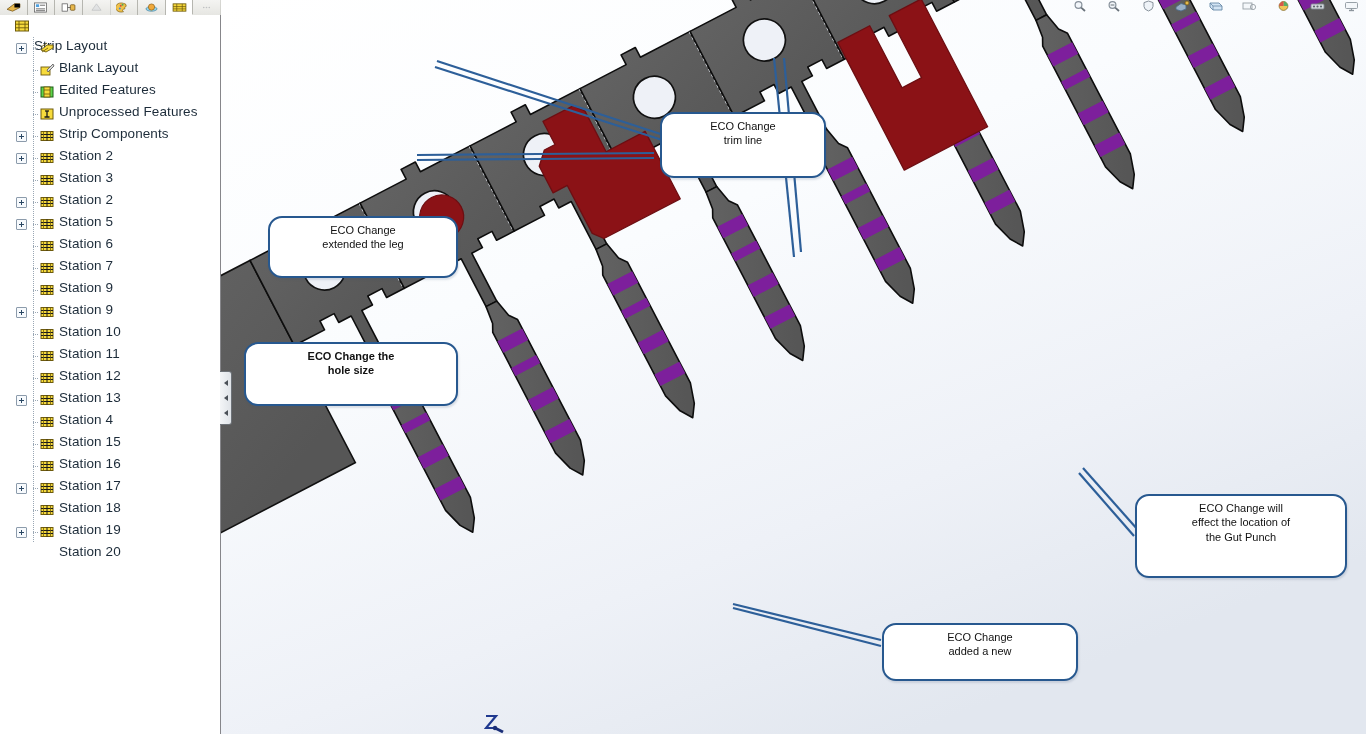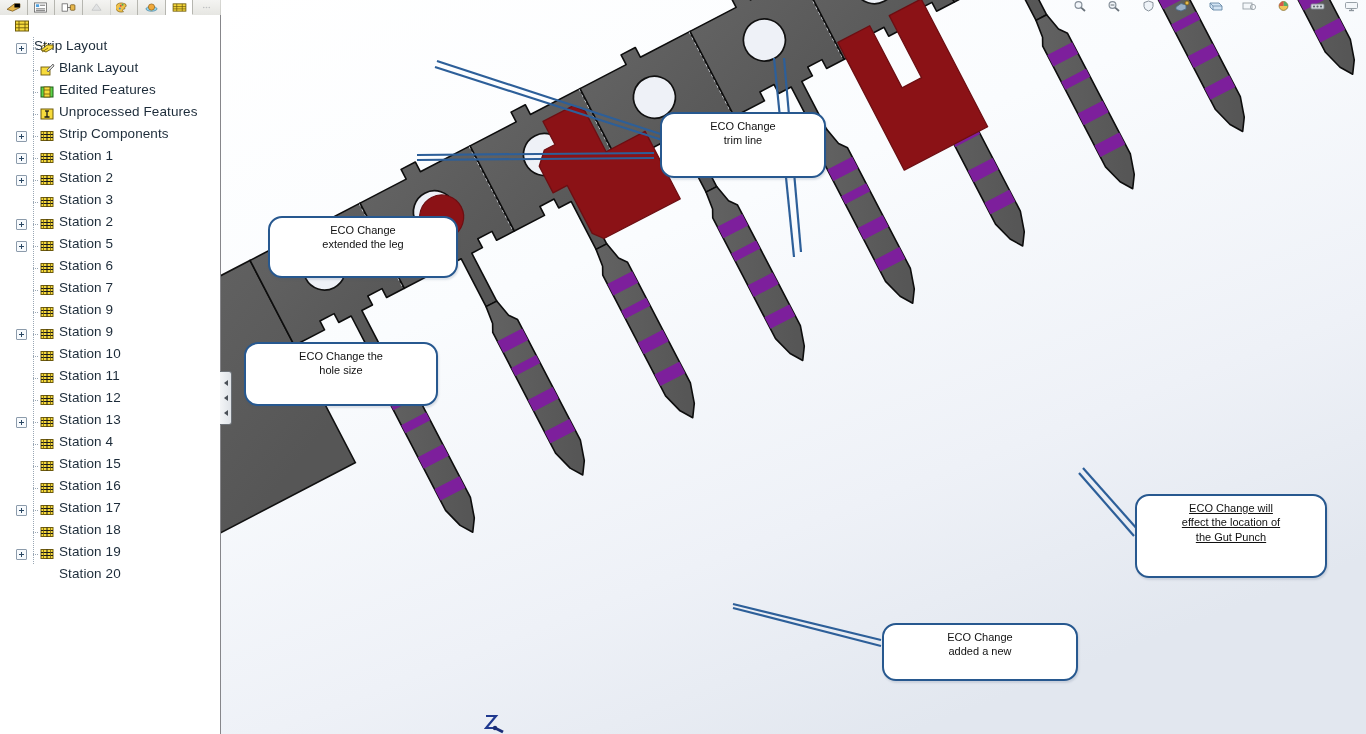--- a/index.html
+++ b/index.html
@@ -221,24 +221,24 @@
         <path d="M660,646 L512,608"></path>
       </g>
     </svg>
 
     <div class="callout" style="left:439px;top:112px;width:166px;height:66px;">ECO Change
 trim line</div>
 
     <div class="callout" style="left:47px;top:216px;width:190px;height:62px;">ECO Change
 extended the leg</div>
 
-    <div class="callout" style="left:23px;top:342px;width:194px;height:64px;">ECO Change the
+    <div class="callout" style="left:23px;top:342px;width:214px;height:64px;font-weight:bold;">ECO Change the
 hole size</div>
 
-    <div class="callout" style="left:914px;top:494px;width:192px;height:84px;text-decoration:underline;">ECO Change will
+    <div class="callout" style="left:914px;top:494px;width:212px;height:84px;">ECO Change will
 effect the location of
 the Gut Punch</div>
 
     <div class="callout" style="left:661px;top:623px;width:196px;height:58px;">ECO Change
 added a new</div>
 
     <svg class="triad" width="30" height="22" viewBox="0 0 30 22">
       <path d="M2,4 L12,4 L2,16 L13,16" stroke="#20398f" stroke-width="2.2" fill="none"></path>
       <path d="M11,16 L19,20" stroke="#1b2f78" stroke-width="3" fill="none"></path>
       <circle cx="11" cy="16" r="2.2" fill="#1b2f78"></circle>
@@ -401,31 +401,20 @@
     <div id="station-rows">
         <div class="tree-row depth1">
           <span class="exp"></span>
           <span class="dots v t"></span>
           <svg class="ticon" viewBox="0 0 16 16">
             <rect x="2" y="3.5" width="12" height="9" fill="#f7db3c" stroke="#6d5a0c" stroke-width="1"></rect>
             <path d="M2,6.5 L14,6.5 M2,9.5 L14,9.5" stroke="#1a1a1a" stroke-width="1"></path>
             <path d="M8,3.5 L8,12.5" stroke="#1a1a1a" stroke-width="1"></path>
             <path d="M4.5,3.5 L4.5,12.5 M11.5,3.5 L11.5,12.5" stroke="#6d5a0c" stroke-width=".8"></path>
           </svg>
-          <span class="lbl">Station 1</span>
-        </div>
-        <div class="tree-row depth1">
-          <span class="exp"></span>
-          <span class="dots v t"></span>
-          <svg class="ticon" viewBox="0 0 16 16">
-            <rect x="2" y="3.5" width="12" height="9" fill="#f7db3c" stroke="#6d5a0c" stroke-width="1"></rect>
-            <path d="M2,6.5 L14,6.5 M2,9.5 L14,9.5" stroke="#1a1a1a" stroke-width="1"></path>
-            <path d="M8,3.5 L8,12.5" stroke="#1a1a1a" stroke-width="1"></path>
-            <path d="M4.5,3.5 L4.5,12.5 M11.5,3.5 L11.5,12.5" stroke="#6d5a0c" stroke-width=".8"></path>
-          </svg>
           <span class="lbl">Station 2</span>
         </div>
         <div class="tree-row depth1">
           <span class="exp"></span>
           <span class="dots v t"></span>
           <svg class="ticon" viewBox="0 0 16 16">
             <rect x="2" y="3.5" width="12" height="9" fill="#f7db3c" stroke="#6d5a0c" stroke-width="1"></rect>
             <path d="M2,6.5 L14,6.5 M2,9.5 L14,9.5" stroke="#1a1a1a" stroke-width="1"></path>
             <path d="M8,3.5 L8,12.5" stroke="#1a1a1a" stroke-width="1"></path>
             <path d="M4.5,3.5 L4.5,12.5 M11.5,3.5 L11.5,12.5" stroke="#6d5a0c" stroke-width=".8"></path>

